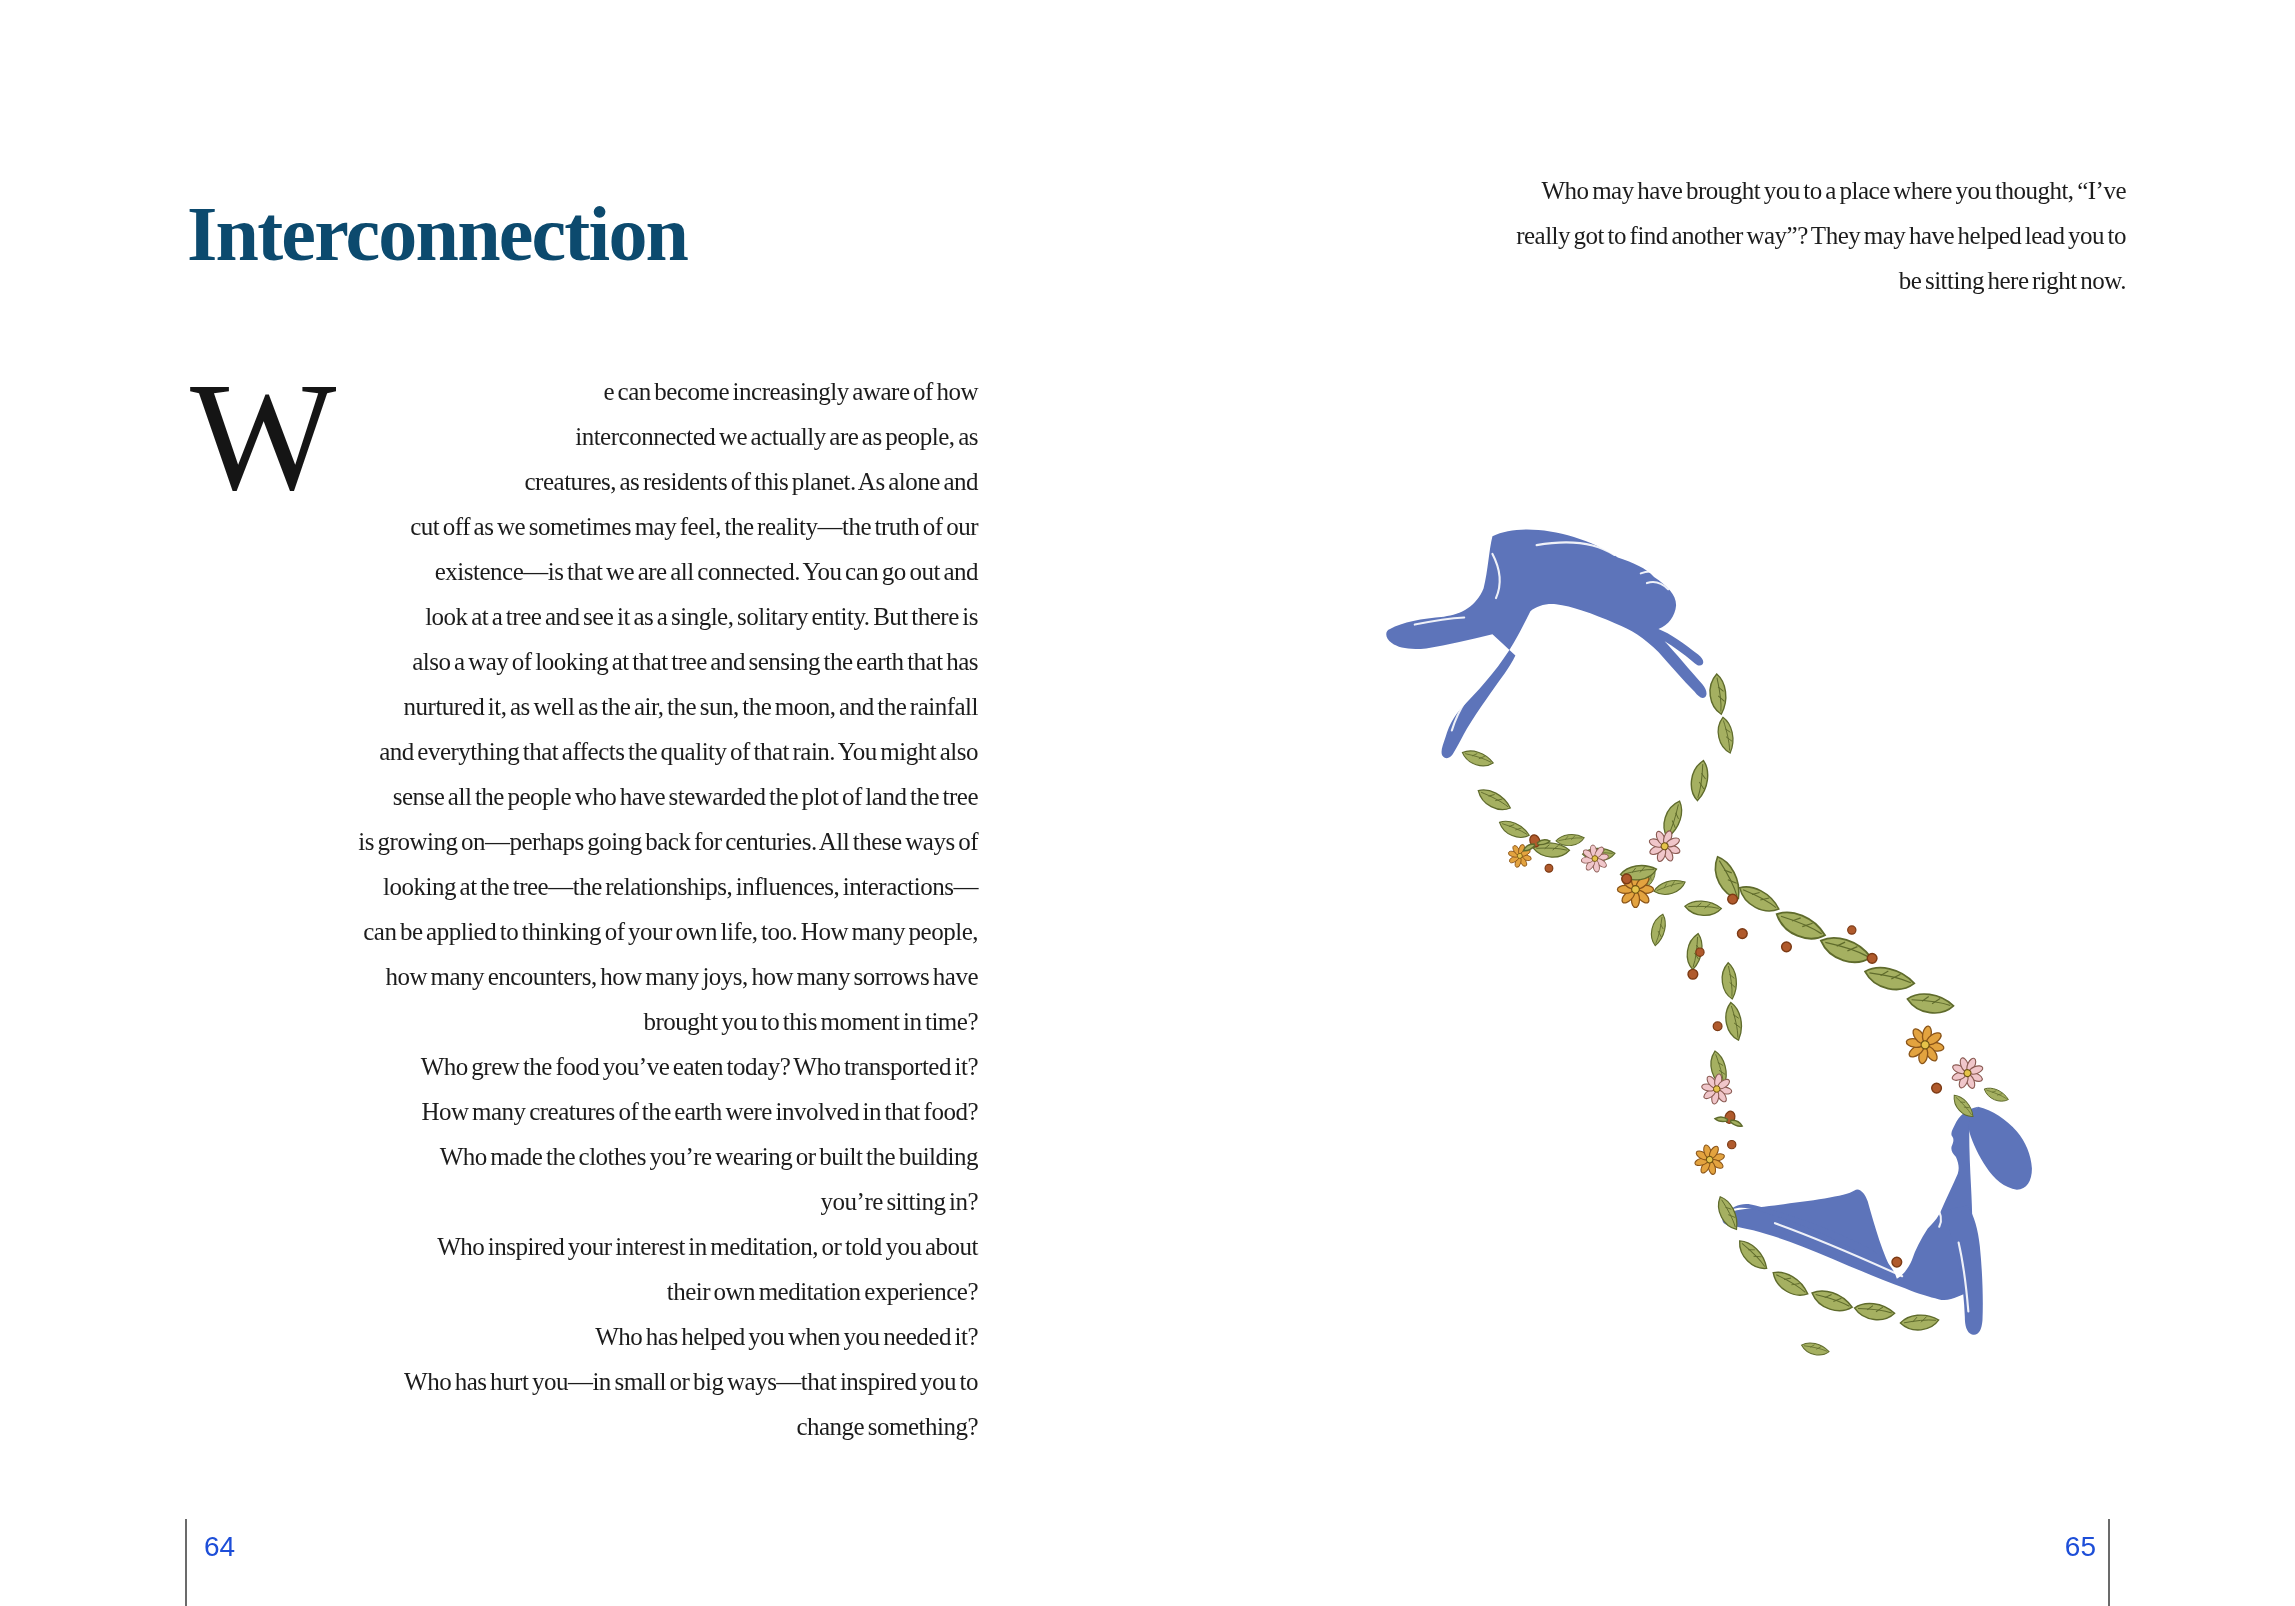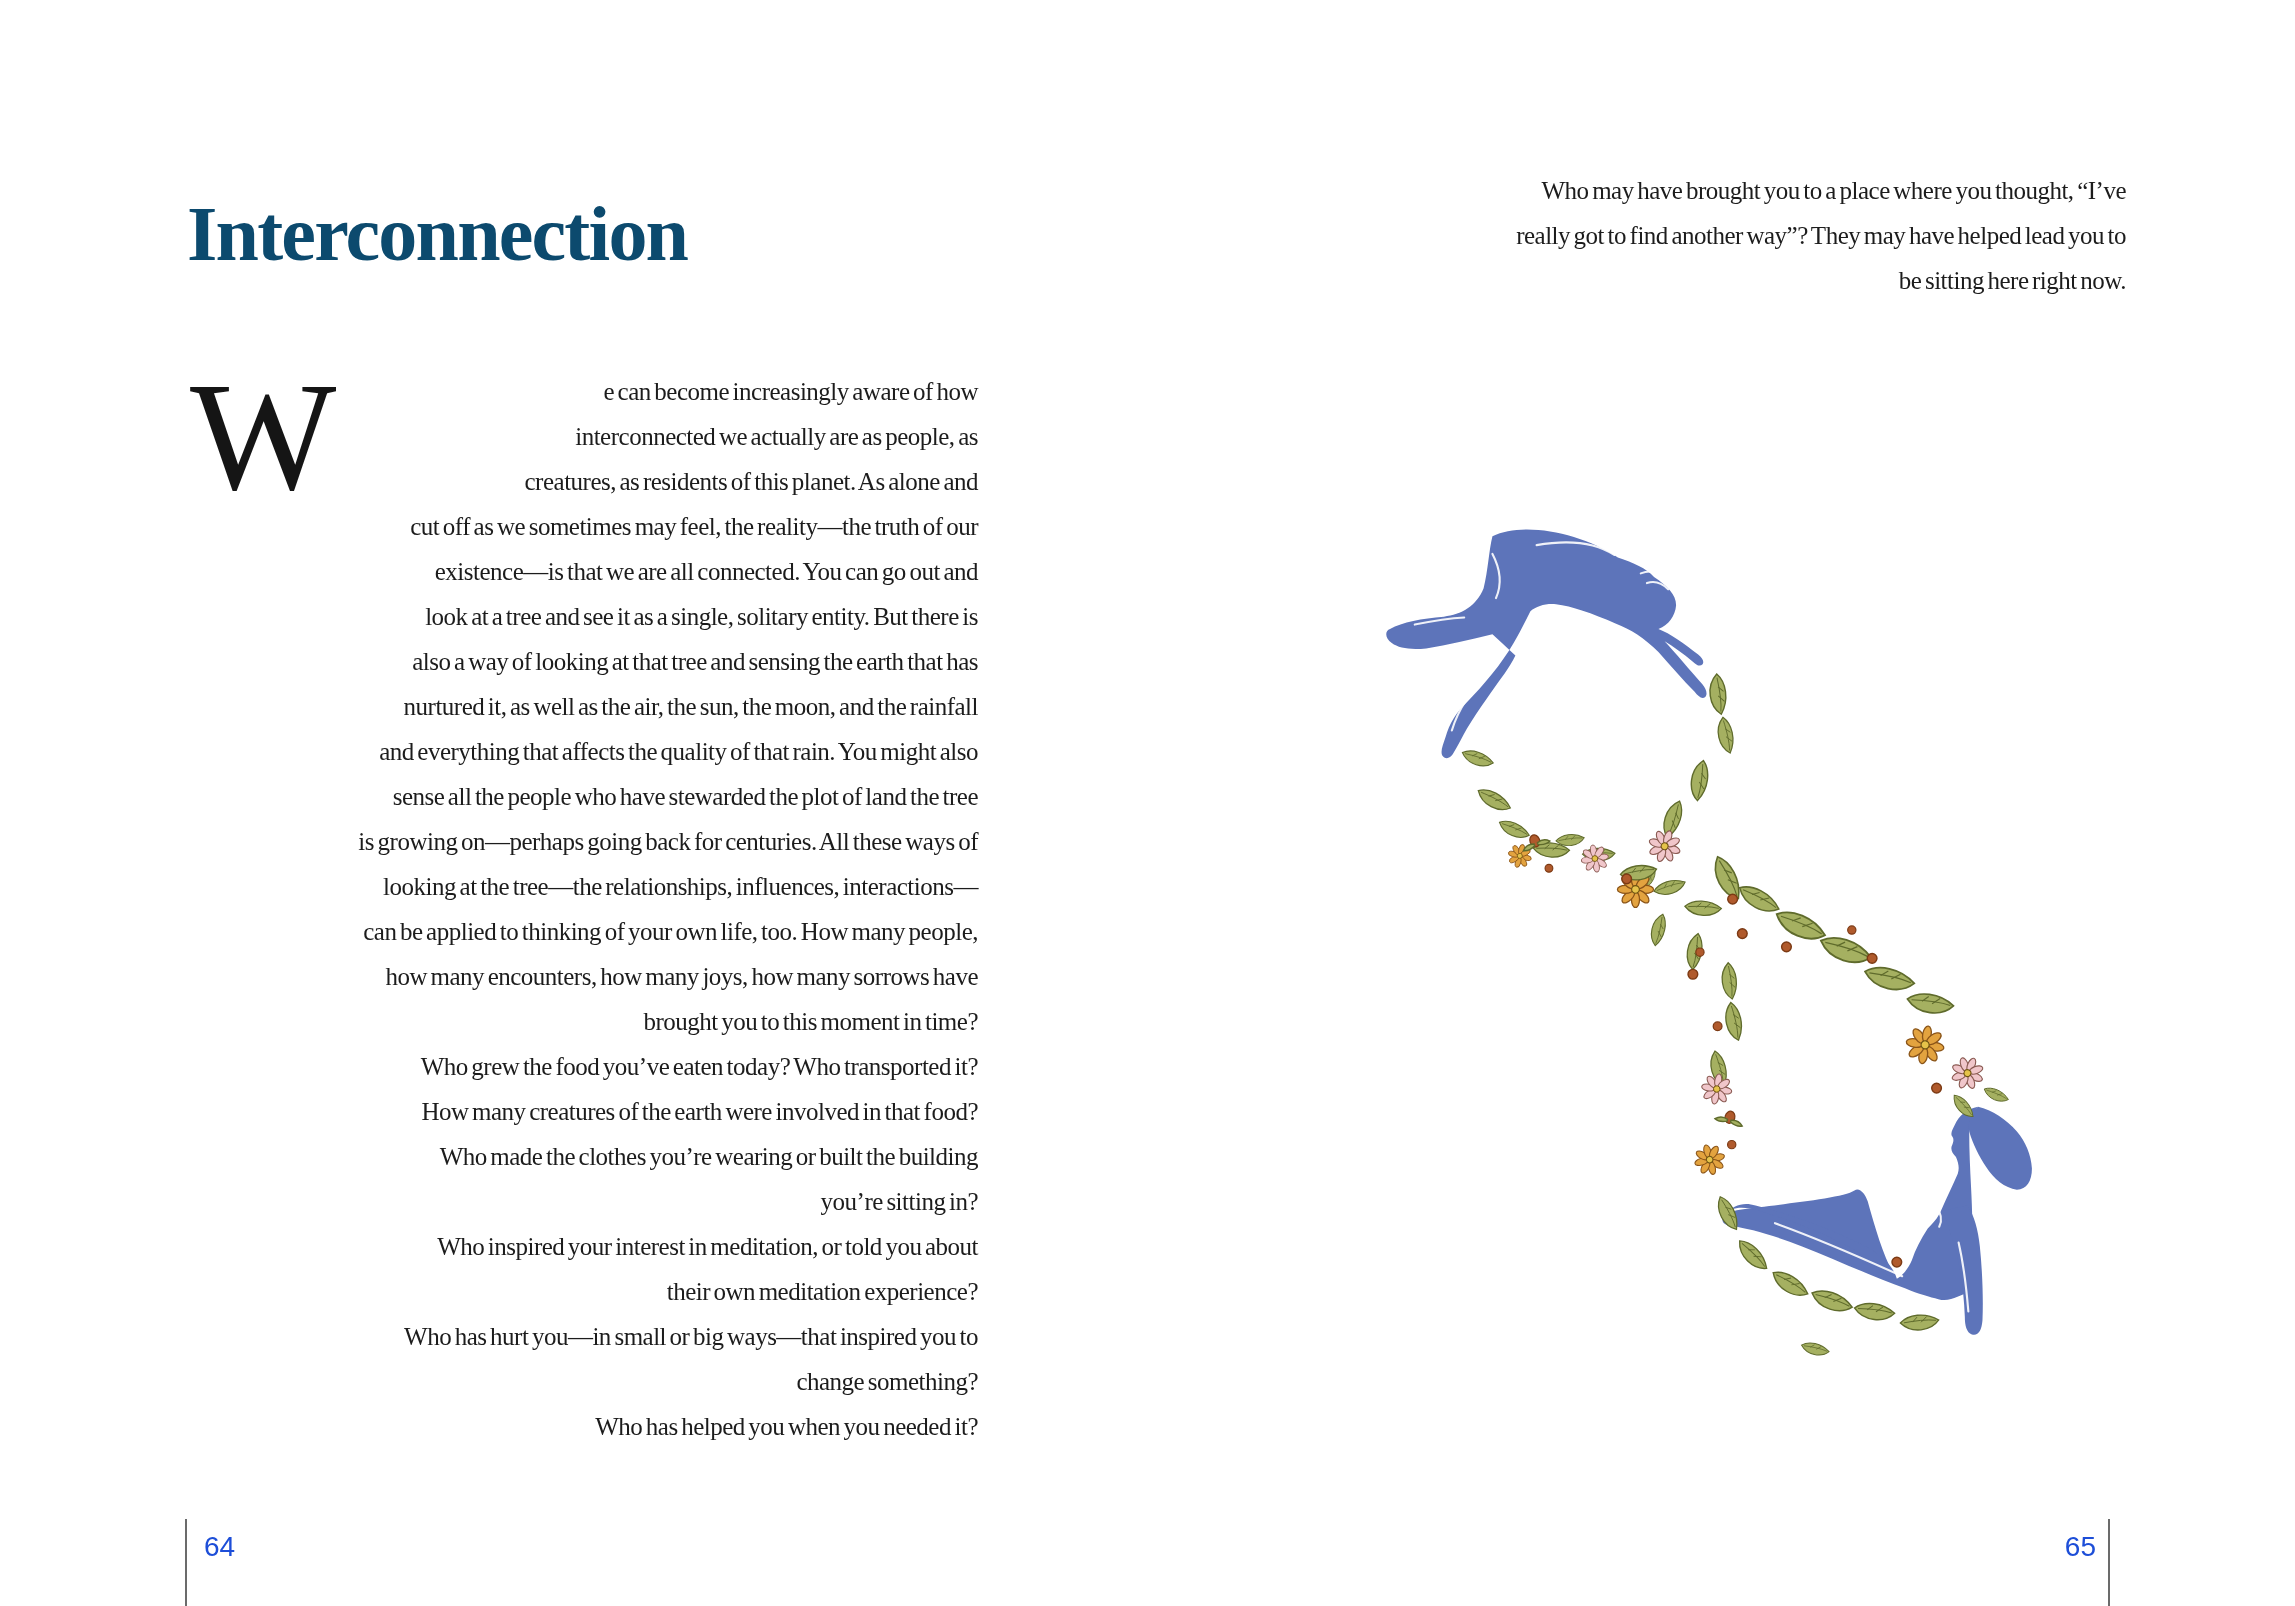--- a/index.html
+++ b/index.html
@@ -95,23 +95,23 @@
 looking at the tree—the relationships, influences, interactions—
 can be applied to thinking of your own life, too. How many people,
 how many encounters, how many joys, how many sorrows have
 brought you to this moment in time?</span></div>
       <div class="para indent"><span class="ptext">Who grew the food you’ve eaten today? Who transported it?
 How many creatures of the earth were involved in that food?</span></div>
       <div class="para indent"><span class="ptext">Who made the clothes you’re wearing or built the building
 you’re sitting in?</span></div>
       <div class="para indent"><span class="ptext">Who inspired your interest in meditation, or told you about
 their own meditation experience?</span></div>
+      <div class="para indent"><span class="ptext">Who has helped you when you needed it?</span></div>
       <div class="para indent"><span class="ptext">Who has hurt you—in small or big ways—that inspired you to
 change something?</span></div>
-      <div class="para indent"><span class="ptext">Who has helped you when you needed it?</span></div>
     </div>
 
     <div class="folio-rule left"></div>
     <div class="folio left">64</div>
   </section>
 
   <section>
     <div class="body-col right">
       <div class="para indent"><span class="ptext">Who may have brought you to a place where you thought, “I’ve
 really got to find another way”? They may have helped lead you to

